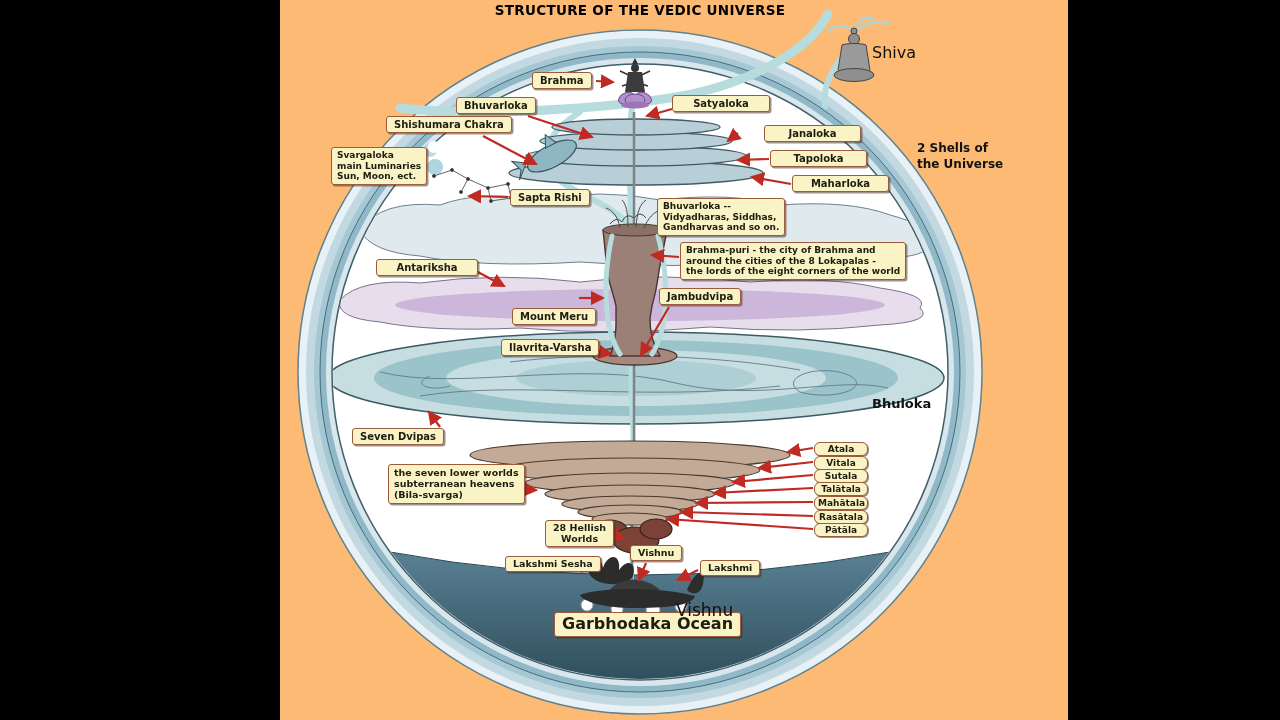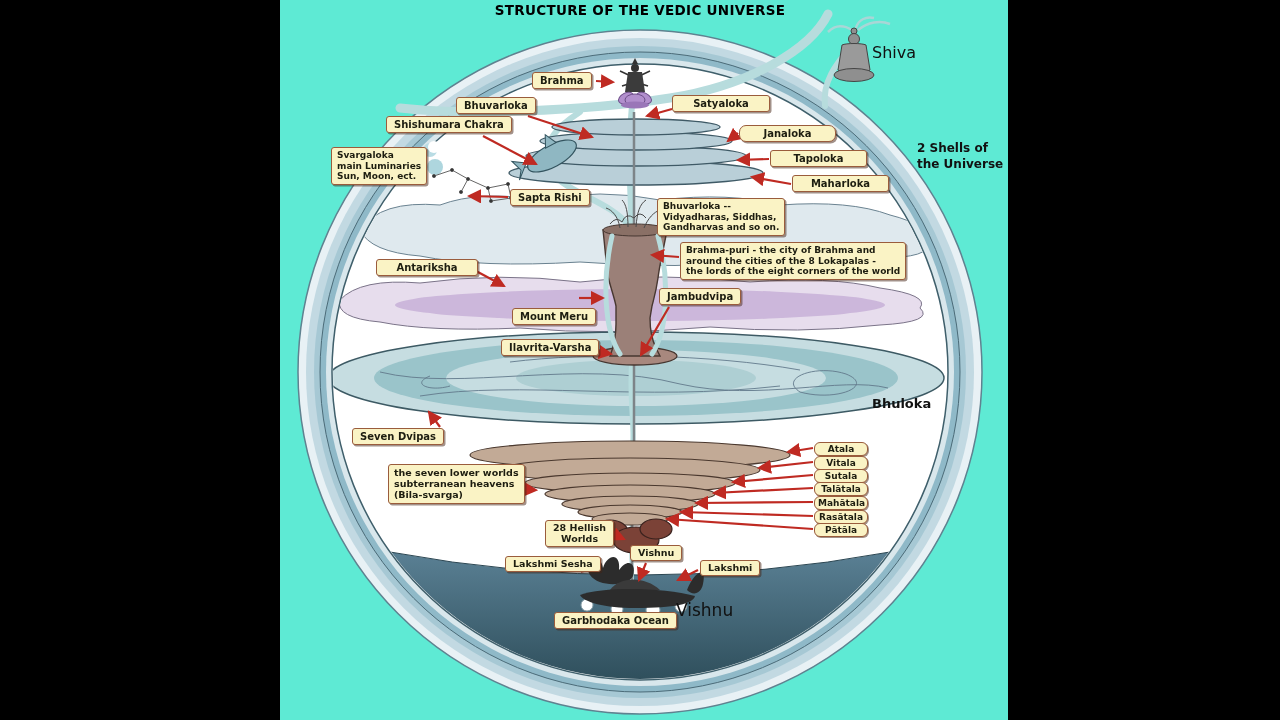--- a/index.html
+++ b/index.html
@@ -1,18 +1,18 @@
 <!DOCTYPE html>
 <html><head>
 <meta charset="utf-8">
 <style>
   html,body{margin:0;padding:0;background:#000;}
   .stage{position:relative;width:1280px;height:720px;background:#000;overflow:hidden;margin:0 auto;
          font-family:"DejaVu Sans",sans-serif;}
-  .art{position:absolute;left:280px;top:0;width:728px;height:720px;background:#5eead4;}
+  .art{position:absolute;left:280px;top:0;width:788px;height:720px;background:#fdba74;}
   .art svg{position:absolute;left:0;top:0;}
   .title{position:absolute;left:0;top:2px;width:720px;text-align:center;
          font-size:13.5px;font-weight:bold;letter-spacing:.3px;color:#000;white-space:nowrap;}
   .box{position:absolute;background:#faf3c5;border:1.6px solid #9a5c3c;border-radius:3px;
        box-shadow:1.5px 1.5px 0 rgba(70,35,20,.5);font-size:10px;font-weight:bold;line-height:1.3;
        color:#1d1d10;padding:1px 7px;white-space:pre-line;text-align:center;}
   .box.small{font-size:9px;line-height:1.18;padding:2px 5px;text-align:left;}
   .box.level{font-size:9px;line-height:12px;padding:0 3px;width:46px;text-align:center;
              border-radius:6px;box-shadow:1px 1px 0 rgba(70,35,20,.5);}
   .bigtext{position:absolute;color:#111;white-space:pre-line;}
@@ -228,21 +228,21 @@
         <line x1="418" y1="570" x2="398" y2="580" marker-end="url(#ah)"></line>
       </g>
     </svg>
 
     <div class="title">STRUCTURE OF THE VEDIC UNIVERSE</div>
 
     <div class="box" style="left:252px;top:72px;text-align:center;">Brahma</div>
     <div class="box" style="left:176px;top:97px;">Bhuvarloka</div>
     <div class="box" style="left:392px;top:95px;width:82px;">Satyaloka</div>
     <div class="box" style="left:106px;top:116px;">Shishumara Chakra</div>
-    <div class="box" style="left:459px;top:125px;width:81px;border-radius:7px;">Janaloka</div>
+    <div class="box" style="left:484px;top:125px;width:81px;">Janaloka</div>
     <div class="box small" style="left:51px;top:147px;">Svargaloka
 main Luminaries
 Sun, Moon, ect.</div>
     <div class="box" style="left:490px;top:150px;width:81px;">Tapoloka</div>
     <div class="box" style="left:512px;top:175px;width:81px;">Maharloka</div>
     <div class="box" style="left:230px;top:189px;">Sapta Rishi</div>
     <div class="box small" style="left:377px;top:198px;">Bhuvarloka --
 Vidyadharas, Siddhas,
 Gandharvas and so on.</div>
     <div class="box small" style="left:400px;top:242px;">Brahma-puri - the city of Brahma and
@@ -263,21 +263,21 @@
     <div class="box level" style="left:534px;top:482px;">Talātala</div>
     <div class="box level" style="left:534px;top:496px;">Mahātala</div>
     <div class="box level" style="left:534px;top:510px;">Rasātala</div>
     <div class="box level" style="left:534px;top:523px;">Pātāla</div>
 
     <div class="box" style="left:265px;top:520px;font-size:9.5px;line-height:1.2;">28 Hellish
 Worlds</div>
     <div class="box" style="left:350px;top:545px;font-size:9.5px;">Vishnu</div>
     <div class="box" style="left:225px;top:556px;font-size:9.5px;">Lakshmi Sesha</div>
     <div class="box" style="left:420px;top:560px;font-size:9.5px;">Lakshmi</div>
-    <div class="box" style="left:274px;top:612px;font-size:10px;">Garbhodaka Ocean</div>
+    <div class="box" style="left:274px;top:612px;font-size:16px;">Garbhodaka Ocean</div>
 
     <div class="bigtext t-shiva" style="left:592px;top:43px;">Shiva</div>
     <div class="bigtext t-shells" style="left:637px;top:141px;">2 Shells of
 the Universe</div>
     <div class="bigtext t-bhuloka" style="left:592px;top:396px;">Bhuloka</div>
     <div class="bigtext t-vishnu" style="left:396px;top:600px;">Vishnu</div>
   </div>
 </div>
 
 </body></html>

